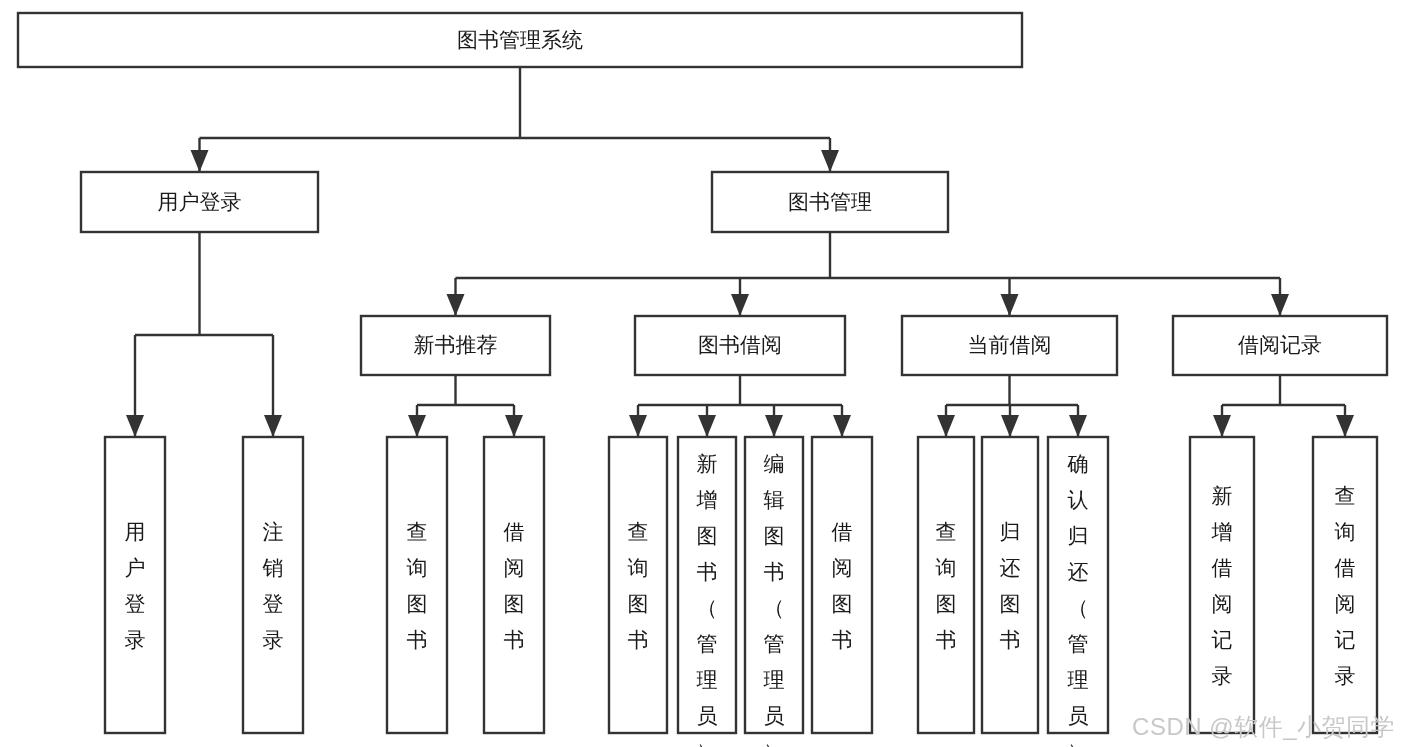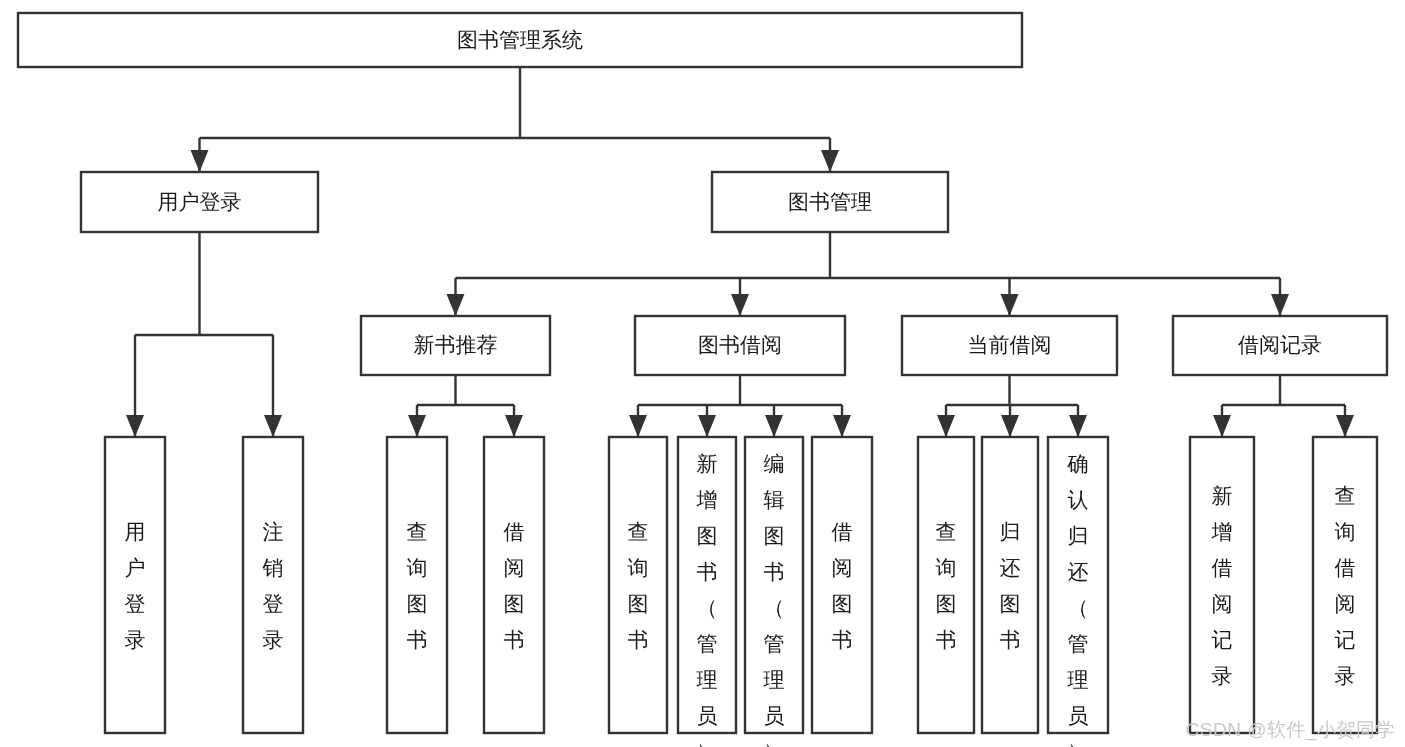--- a/index.html
+++ b/index.html
@@ -52,21 +52,21 @@
     fill: #1a1a1a;
     font-family: "Liberation Sans", "DejaVu Sans", sans-serif;
     font-size: 21px;
     text-anchor: middle;
   }
   .watermark-text {
     position: absolute;
     right: 10px;
     bottom: 4px;
     font-family: "Liberation Sans", "DejaVu Sans", sans-serif;
-    font-size: 19px;
+    font-size: 24px;
     color: #c8c8c8;
     white-space: nowrap;
     letter-spacing: 0.5px;
   }
 </style>
 </head>
 <body>
 
 <div id="diagram-root">
   <svg id="flow-svg" viewBox="0 0 1405 747">

